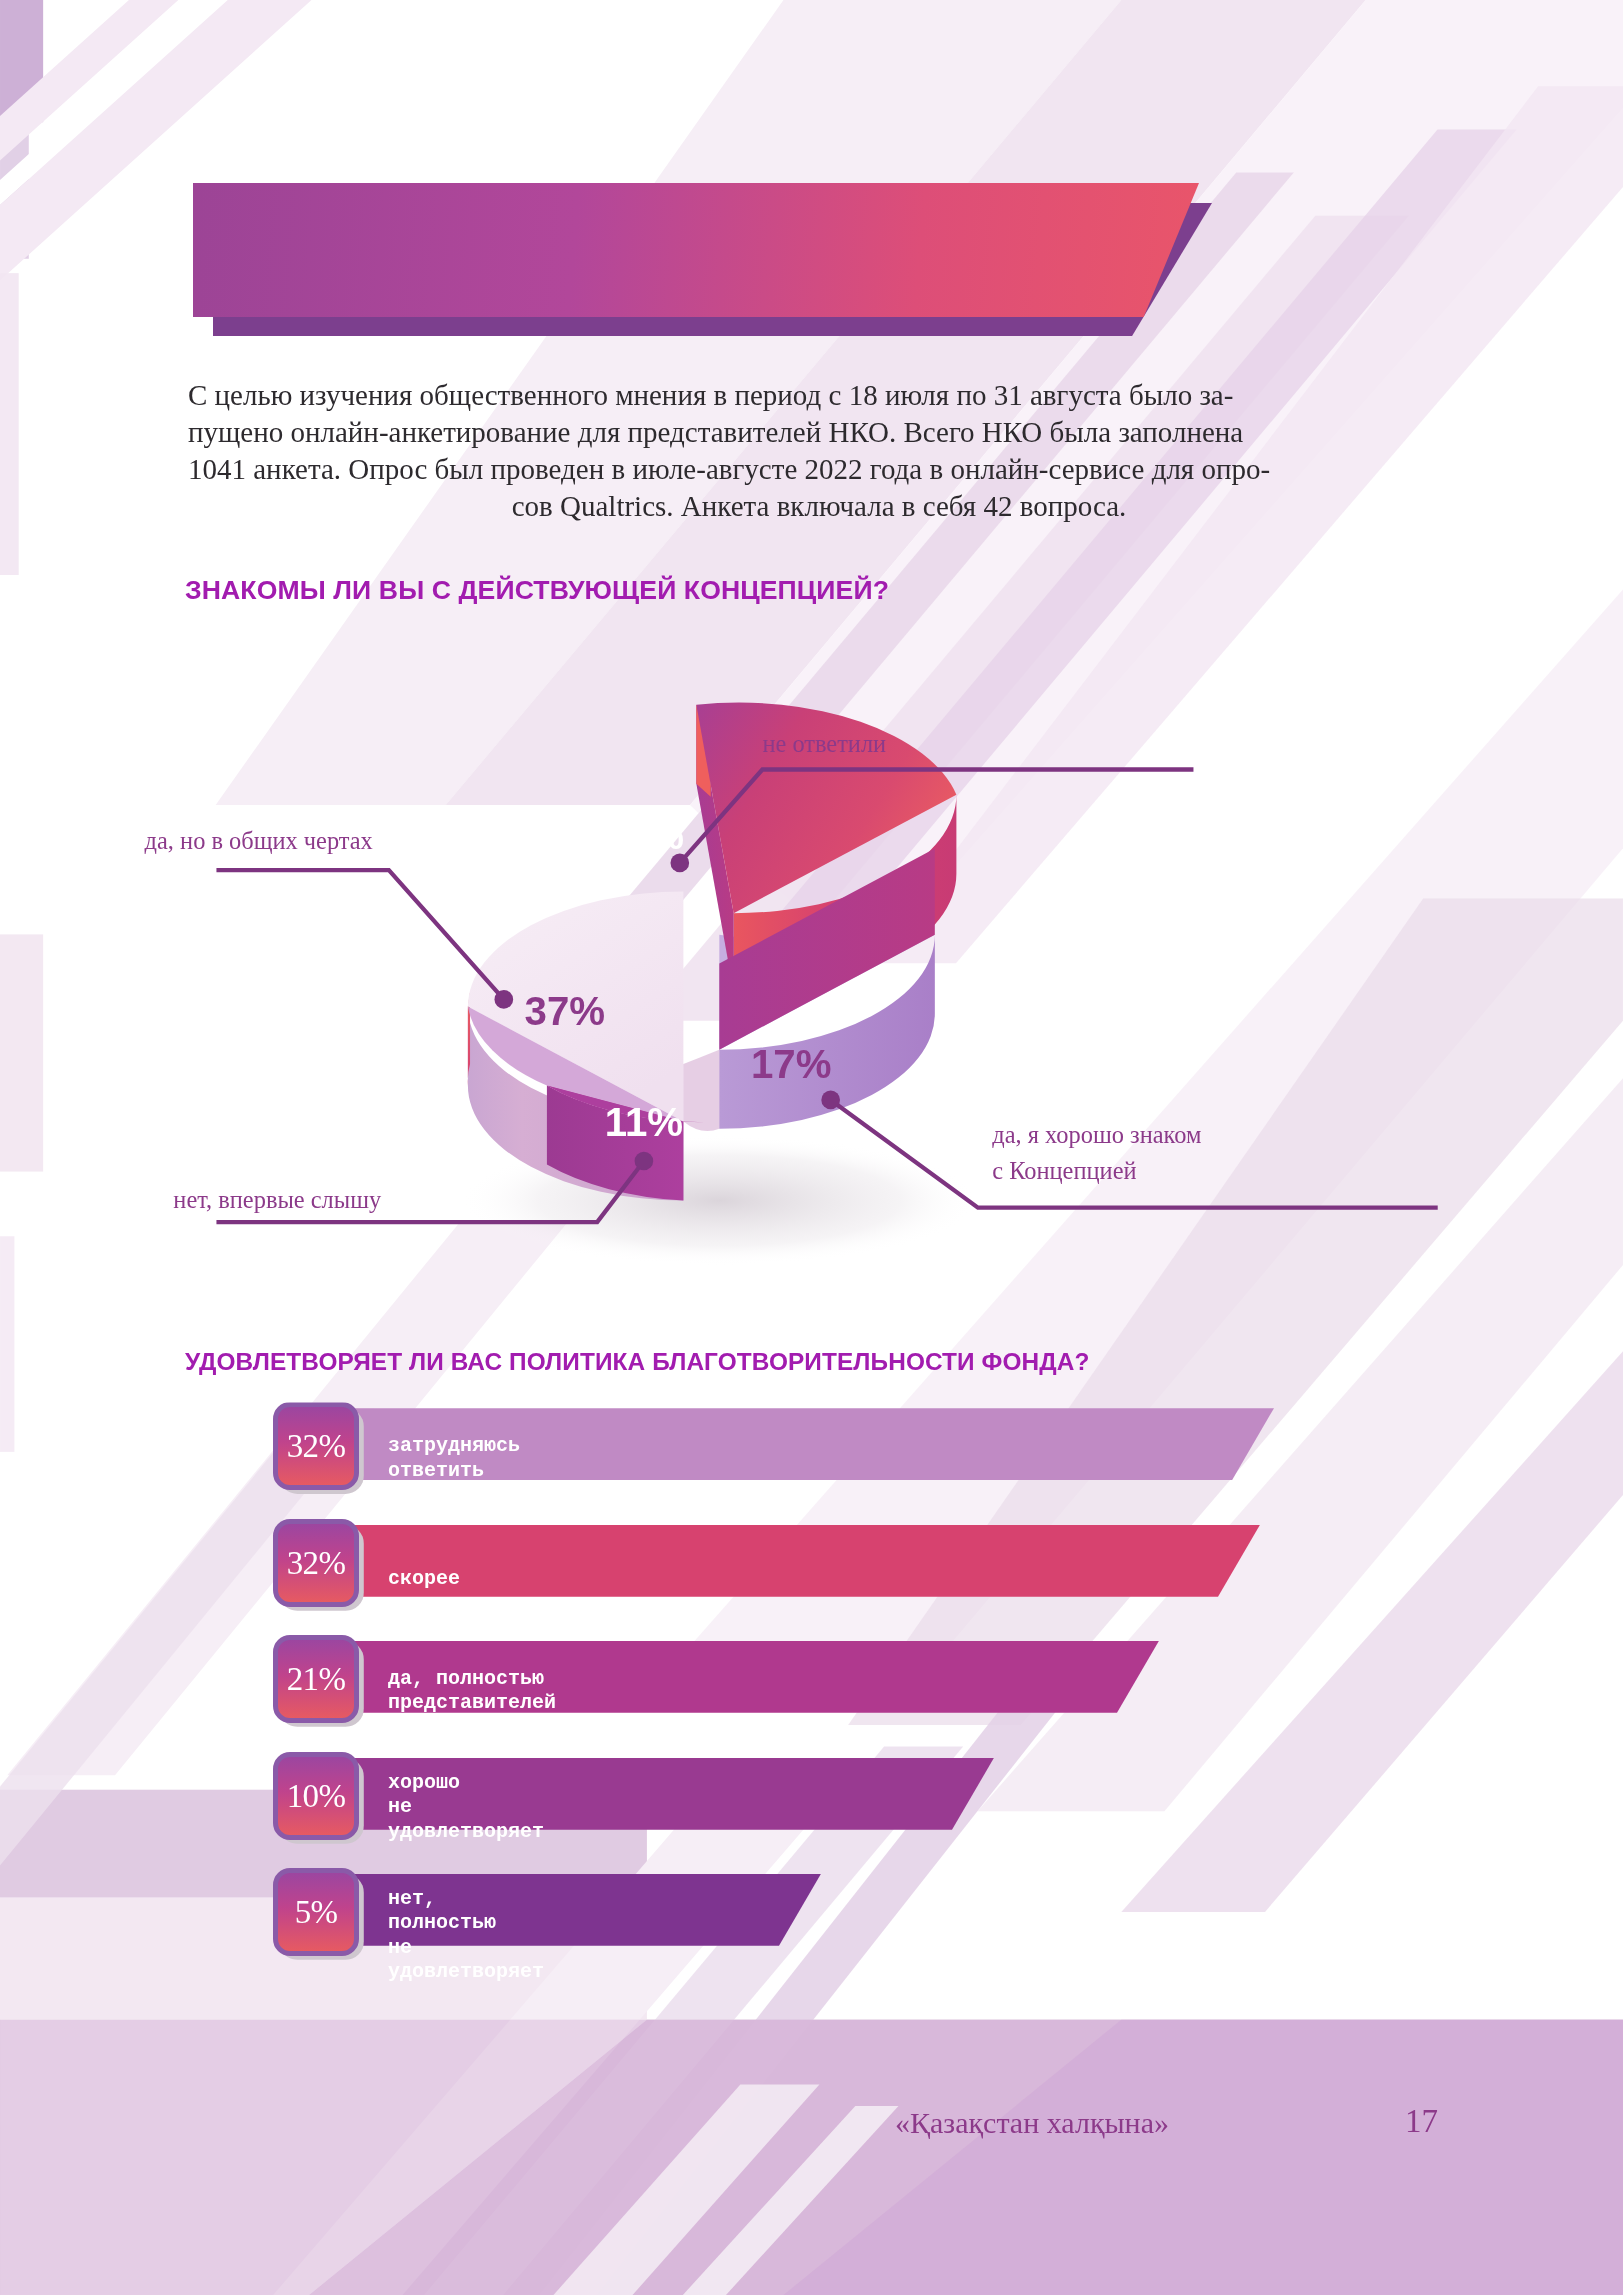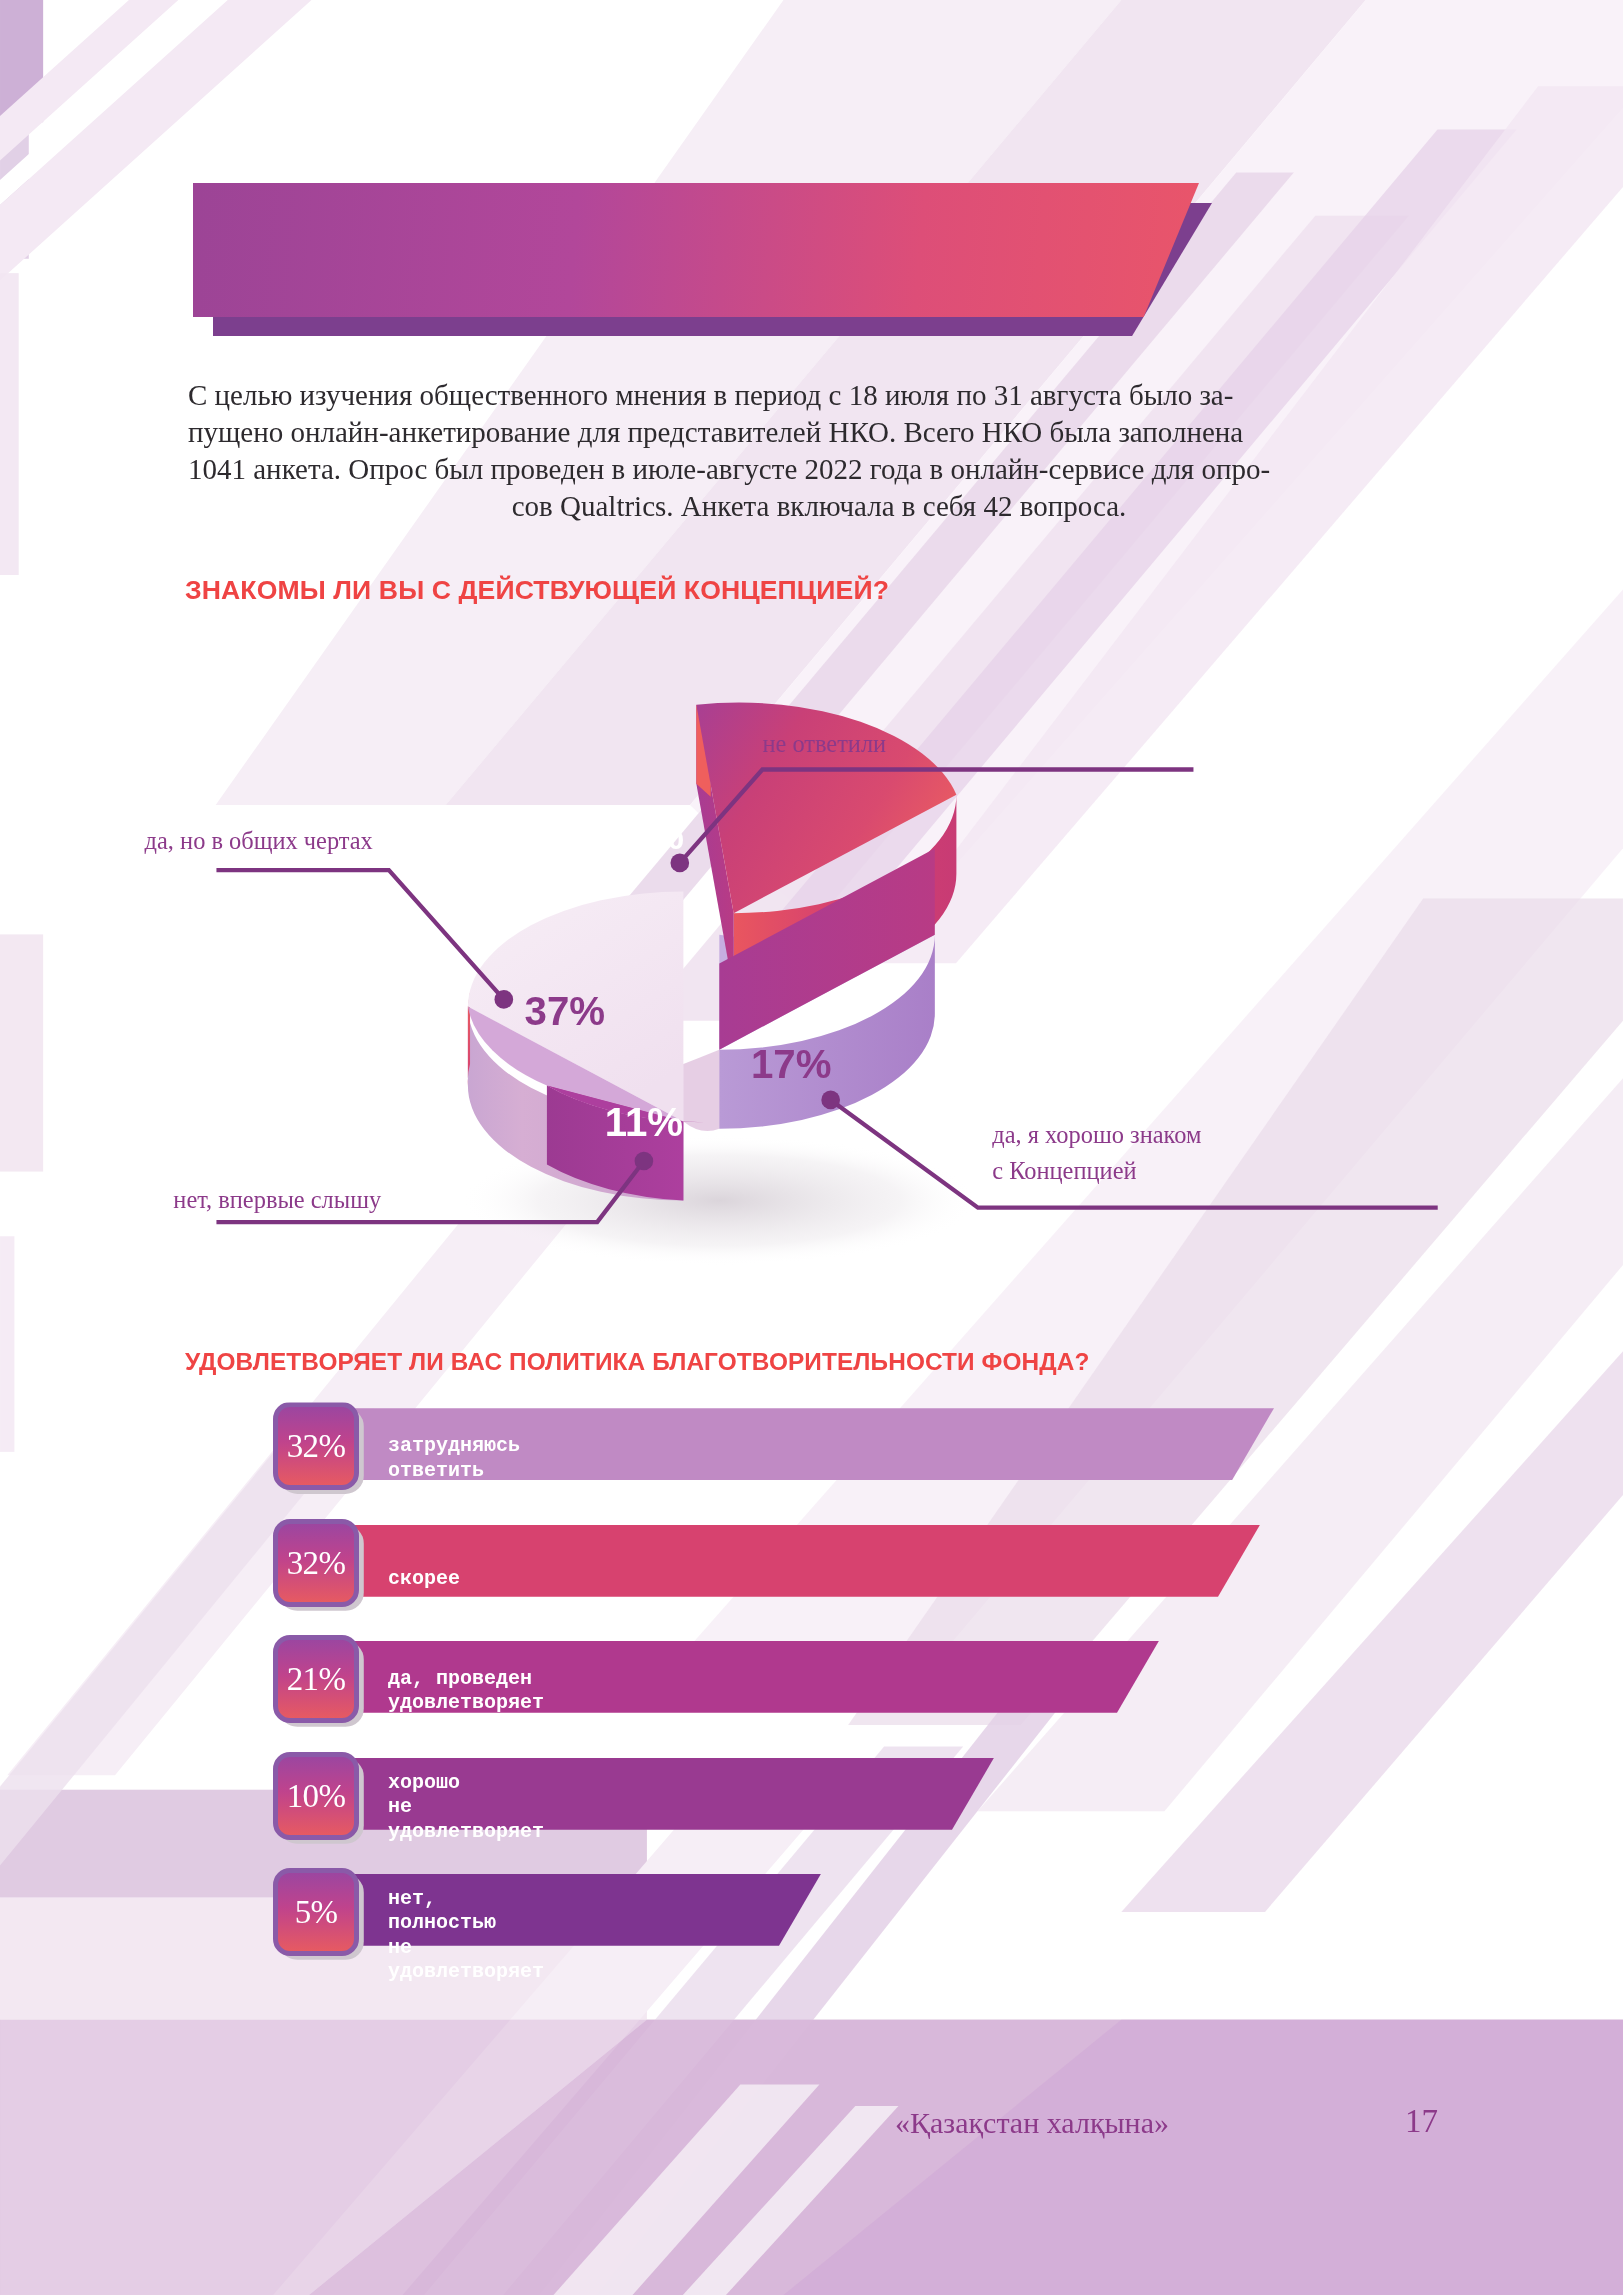--- a/index.html
+++ b/index.html
@@ -60,21 +60,21 @@
     font-size: 29px;
     line-height: 37px;
     text-align: justify;
   }
   .intro p { text-align: justify; }
   .intro p:last-child { text-align: center; }
 
   
   .sec-head {
     position: absolute;
-    color: #ef4444;
+    color: #a21caf;
     font-family: "Liberation Sans", sans-serif;
     font-weight: bold;
     font-size: 26.6px;
     letter-spacing: 0.1px;
     white-space: nowrap;
   }
   #sec-head-1 { left: 185px; top: 575px; }
   #sec-head-2 { left: 185px; top: 1348px; font-size: 24.4px; }
 
   
@@ -385,21 +385,21 @@
       <div class="badge-shadow"></div>
       <div class="badge">
         <span class="badge-pct">32%</span>
       </div>
     </div>
 
     <div class="bar-row" style="top:247px;">
       <div class="bar-band" style="width:834px;">
         <div class="bar-band-inner" style="background:#b0398e;"></div>
       </div>
-      <div class="bar-label" style="top:32px;">да, проведен удовлетворяет</div>
+      <div class="bar-label" style="top:32px;">да, полностью представителей</div>
       <div class="badge-shadow"></div>
       <div class="badge">
         <span class="badge-pct">21%</span>
       </div>
     </div>
 
     <div class="bar-row" style="top:364px;">
       <div class="bar-band" style="width:669px;">
         <div class="bar-band-inner" style="background:#993a91;"></div>
       </div>

